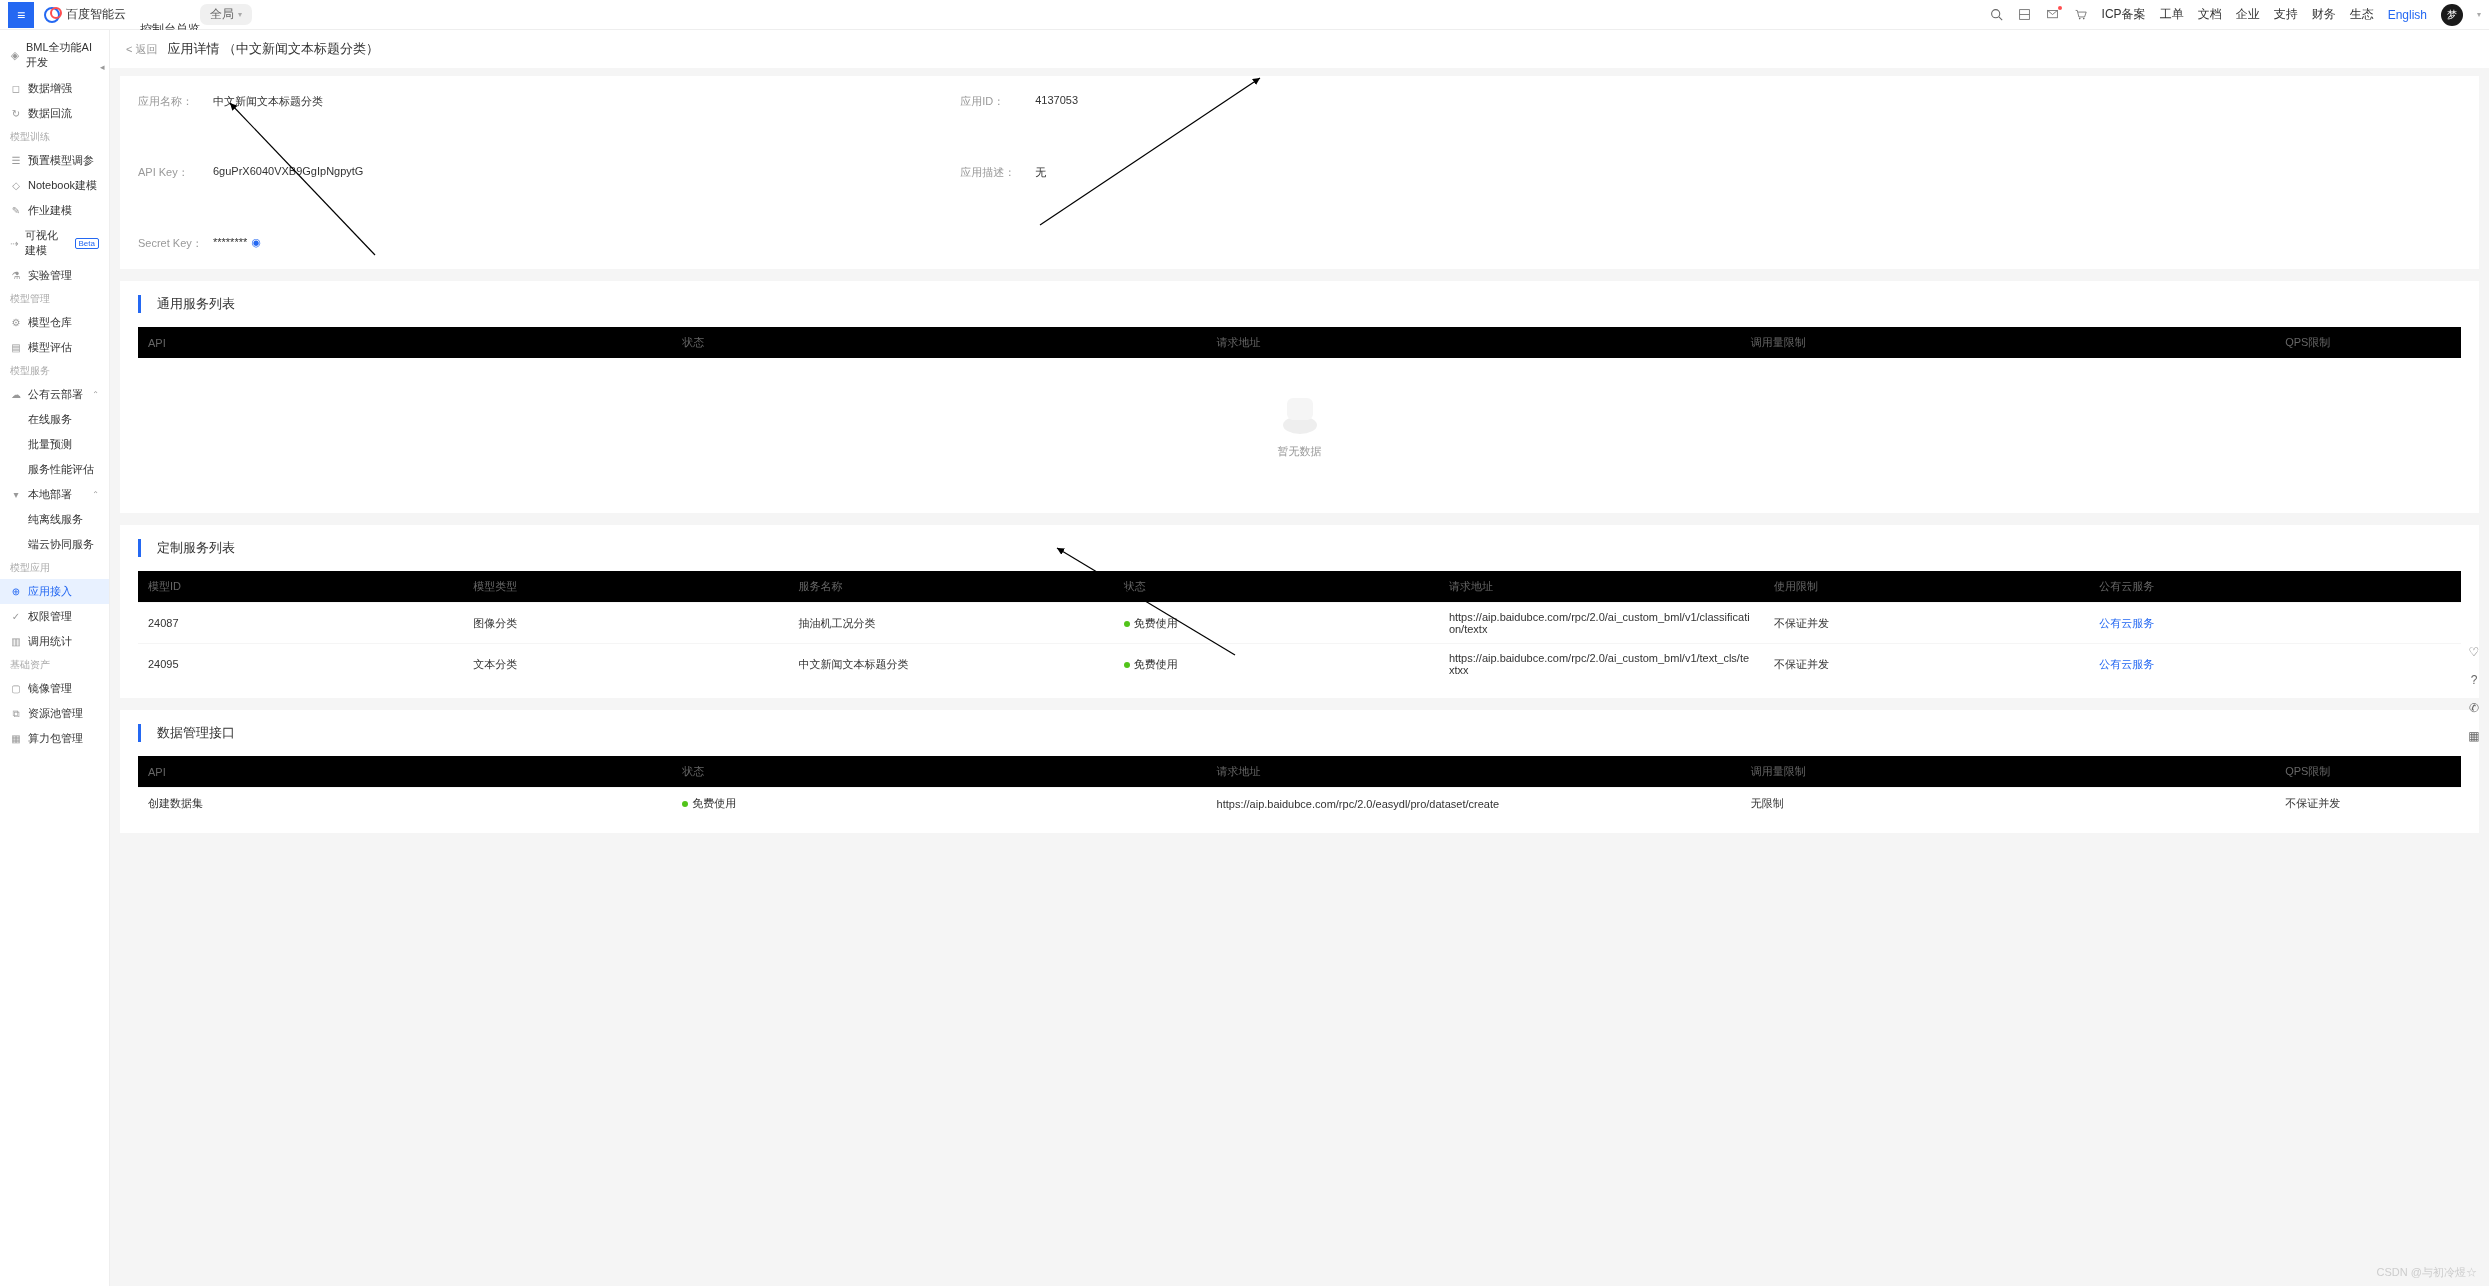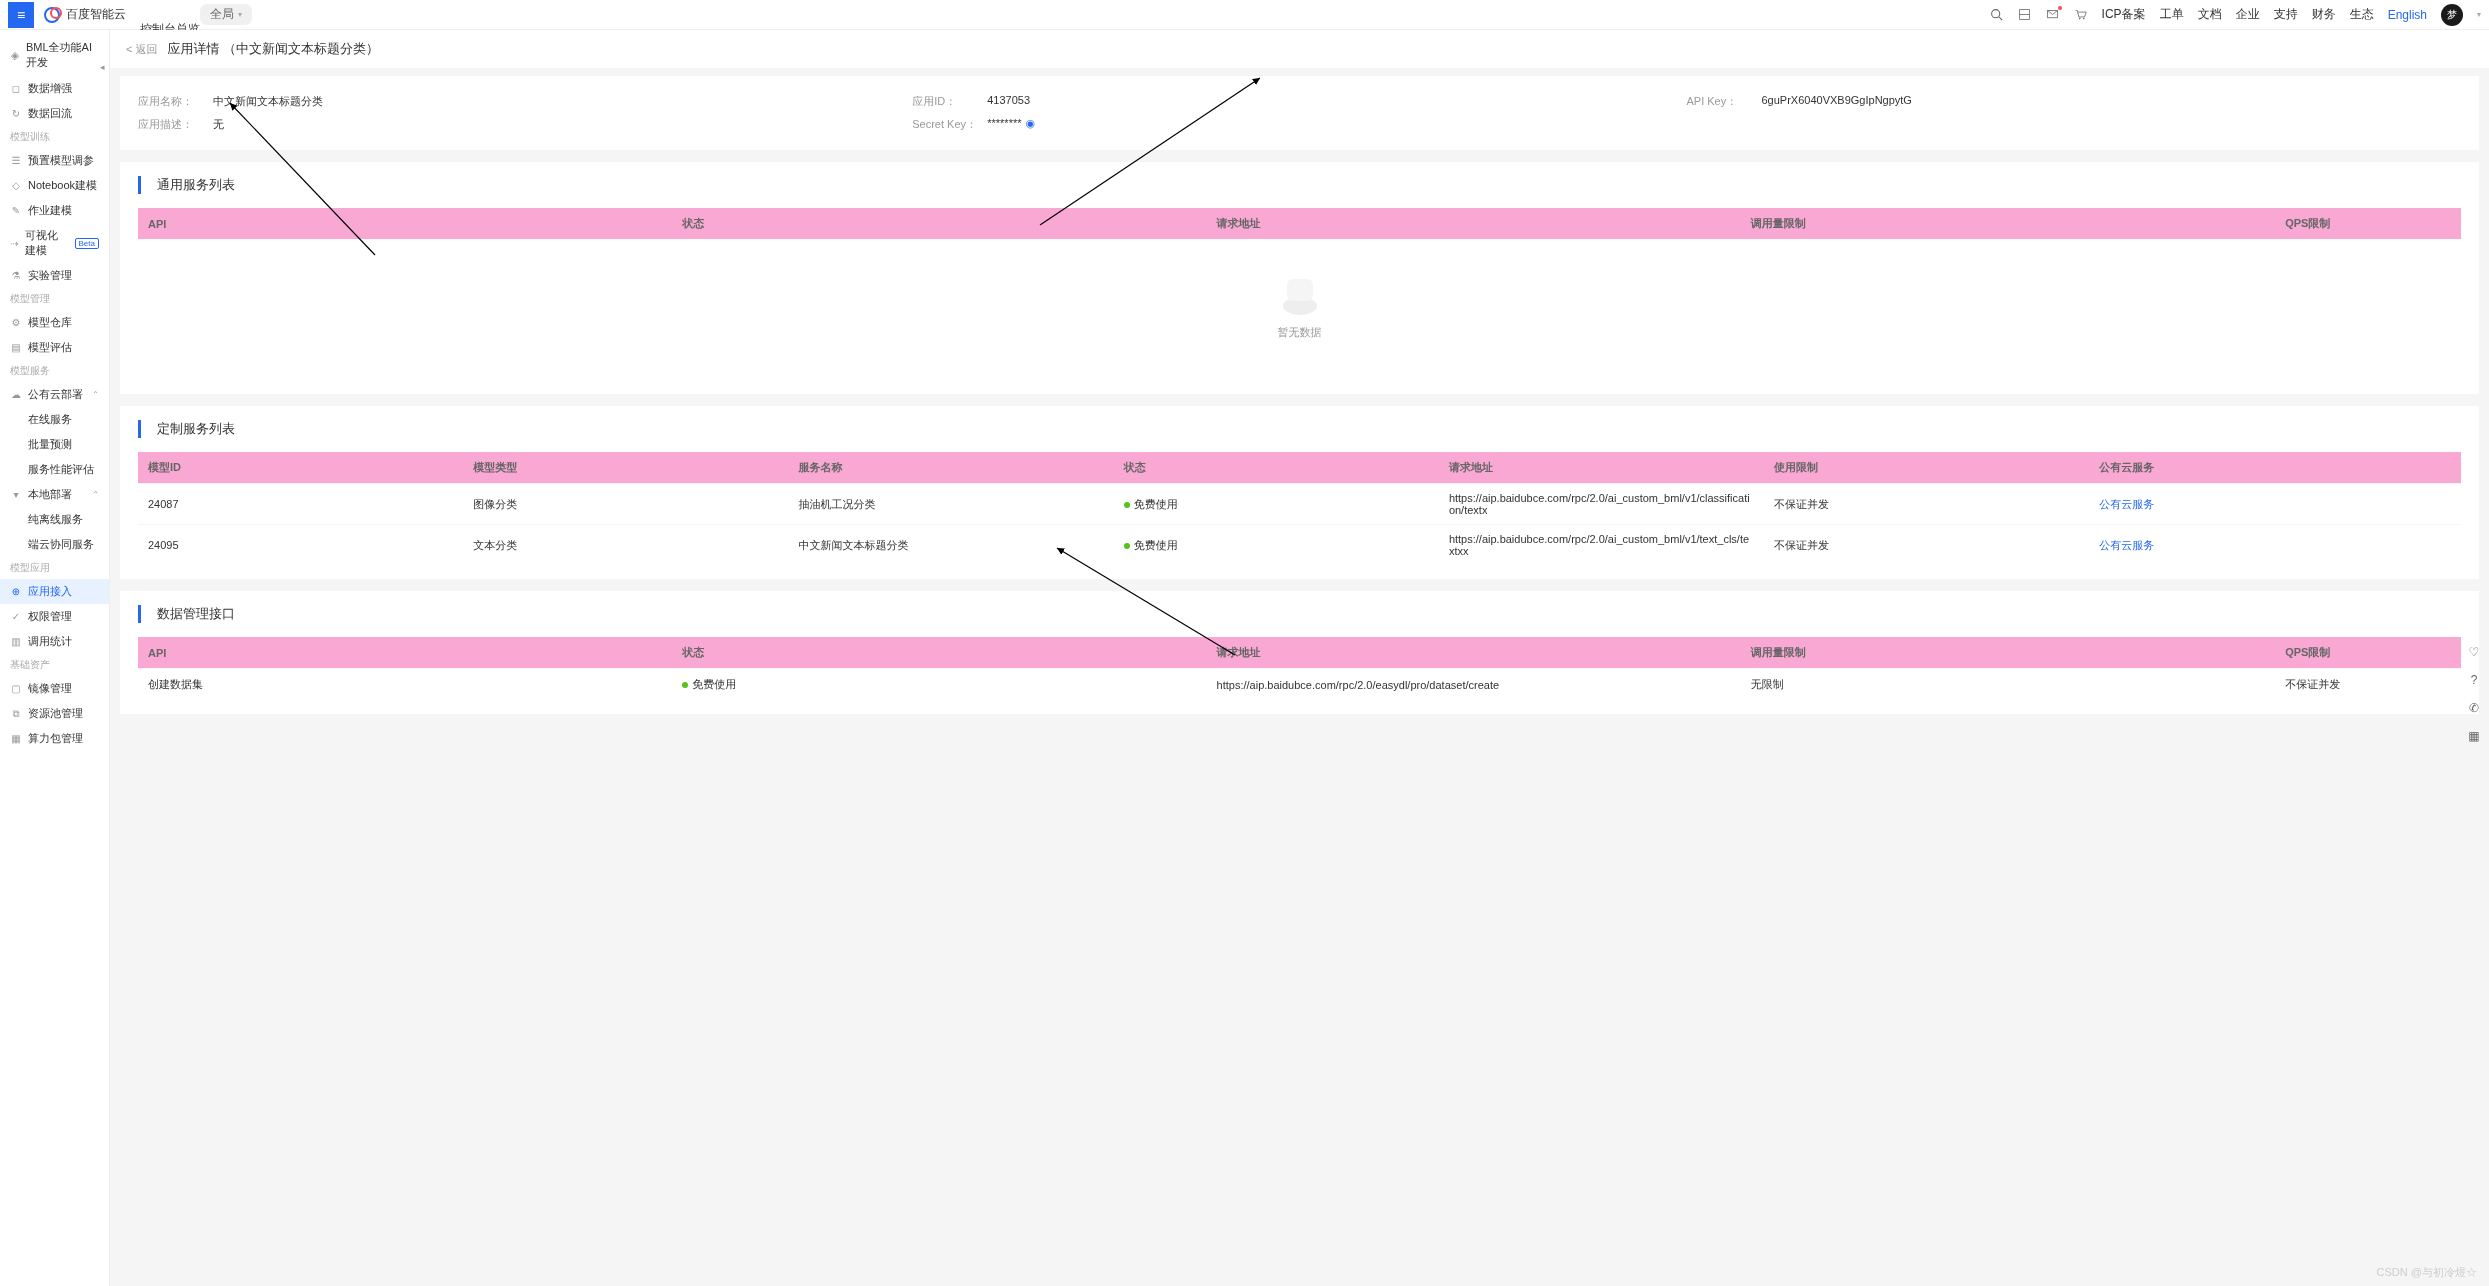--- a/index.html
+++ b/index.html
@@ -28,28 +28,28 @@
 .sb-item.active { background: #e8f1ff; color: #2468f2; }
 .sb-item.active .ic { color: #2468f2; }
 .sb-item .arr { margin-left: auto; font-size: 8px; color: #999; }
 .sb-sub { padding: 5px 10px 5px 28px; color: #333; font-size: 11px; cursor: pointer; }
 .beta-badge { background: #fff; border: 1px solid #2468f2; color: #2468f2; font-size: 8px; padding: 0 3px; border-radius: 2px; margin-left: 2px; }
 .main { flex: 1; overflow-y: auto; padding: 0 0 20px 0; }
 .page-hdr { background: #fff; padding: 10px 16px; display: flex; align-items: center; margin-bottom: 8px; }
 .back-lnk { color: #999; font-size: 11px; margin-right: 10px; }
 .page-title { color: #333; font-size: 13px; }
 .panel { background: #fff; margin: 0 10px 12px 10px; padding: 14px 18px; }
-.info-grid { display: flex; flex-wrap: wrap; }
+.info-grid { display: flex; flex-wrap: wrap; gap: 48px; }
 .info-item { width: 33.33%; display: flex; padding: 4px 0; font-size: 11px; }
 .info-label { color: #999; width: 75px; }
 .info-value { color: #333; }
 .eye-ic { color: #2468f2; margin-left: 4px; cursor: pointer; }
 .section-title { border-left: 3px solid #2468f2; padding-left: 16px; font-size: 13px; color: #333; margin-bottom: 14px; font-weight: 500; }
 .tbl { width: 100%; border-collapse: collapse; }
-.tbl th { background: #f9a8d4; text-align: left; padding: 8px 10px; font-weight: bold; color: #666; font-size: 11px; }
+.tbl th { background: #000000; text-align: left; padding: 8px 10px; font-weight: normal; color: #666; font-size: 11px; }
 .tbl td { padding: 8px 10px; color: #333; font-size: 11px; border-top: 1px solid #f5f5f5; }
 .empty { text-align: center; padding: 40px 0; color: #999; font-size: 11px; }
 .empty-ic { width: 40px; height: 36px; margin: 0 auto 10px; position: relative; }
 .empty-ic::before { content: ""; position: absolute; width: 34px; height: 18px; background: #eee; border-radius: 50%; bottom: 0; left: 3px; }
 .empty-ic::after { content: ""; position: absolute; width: 26px; height: 22px; background: #f5f5f5; border-radius: 6px; top: 0; left: 7px; }
 .status-dot { width: 6px; height: 6px; border-radius: 50%; background: #52c41a; display: inline-block; margin-right: 4px; vertical-align: middle; }
 .link { color: #2468f2; cursor: pointer; }
 .float-icons { position: fixed; right: 6px; top: 50%; display: flex; flex-direction: column; gap: 10px; color: #666; }
 .float-icons span { width: 18px; height: 18px; display: flex; align-items: center; justify-content: center; cursor: pointer; font-size: 12px; }
 .annot { position: absolute; pointer-events: none; }

